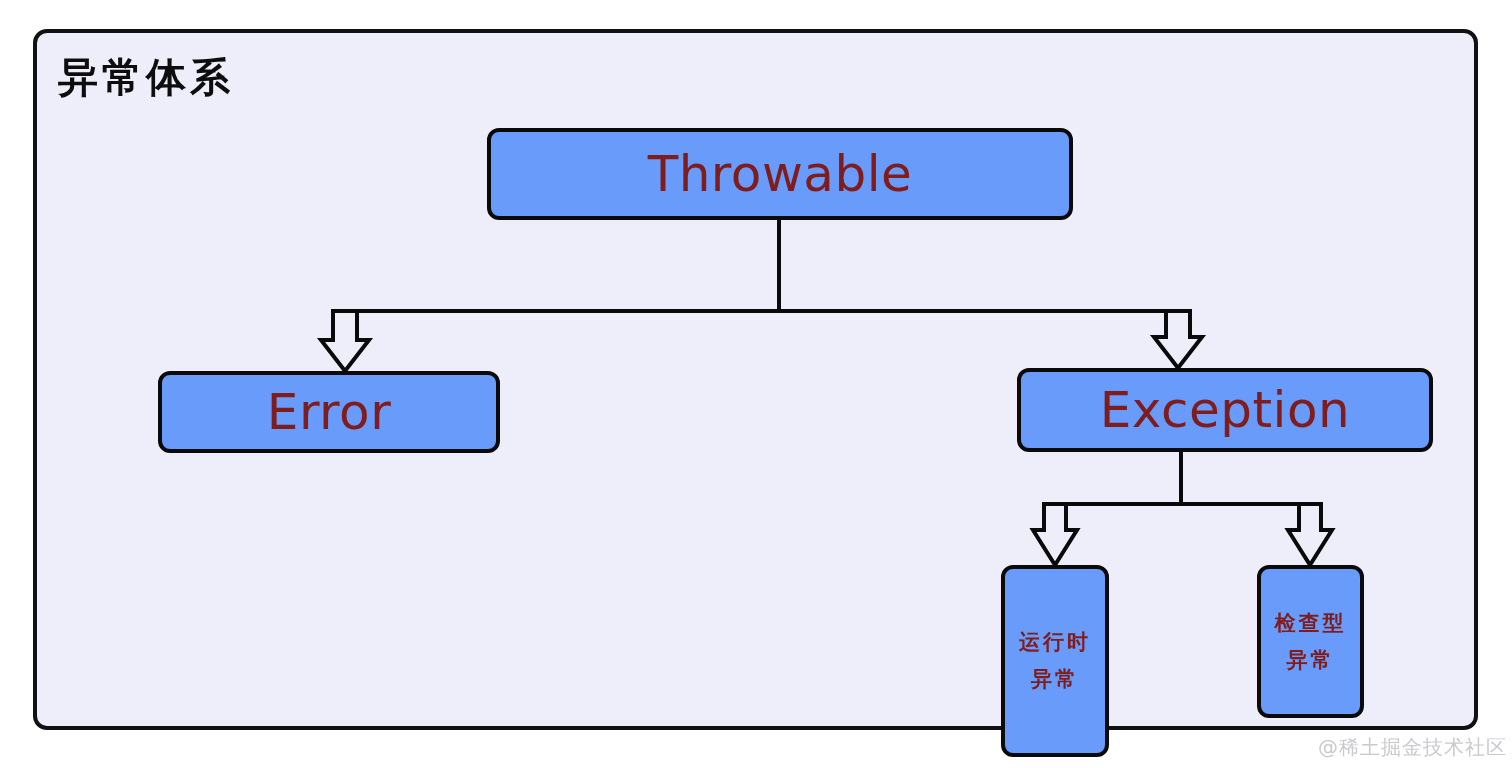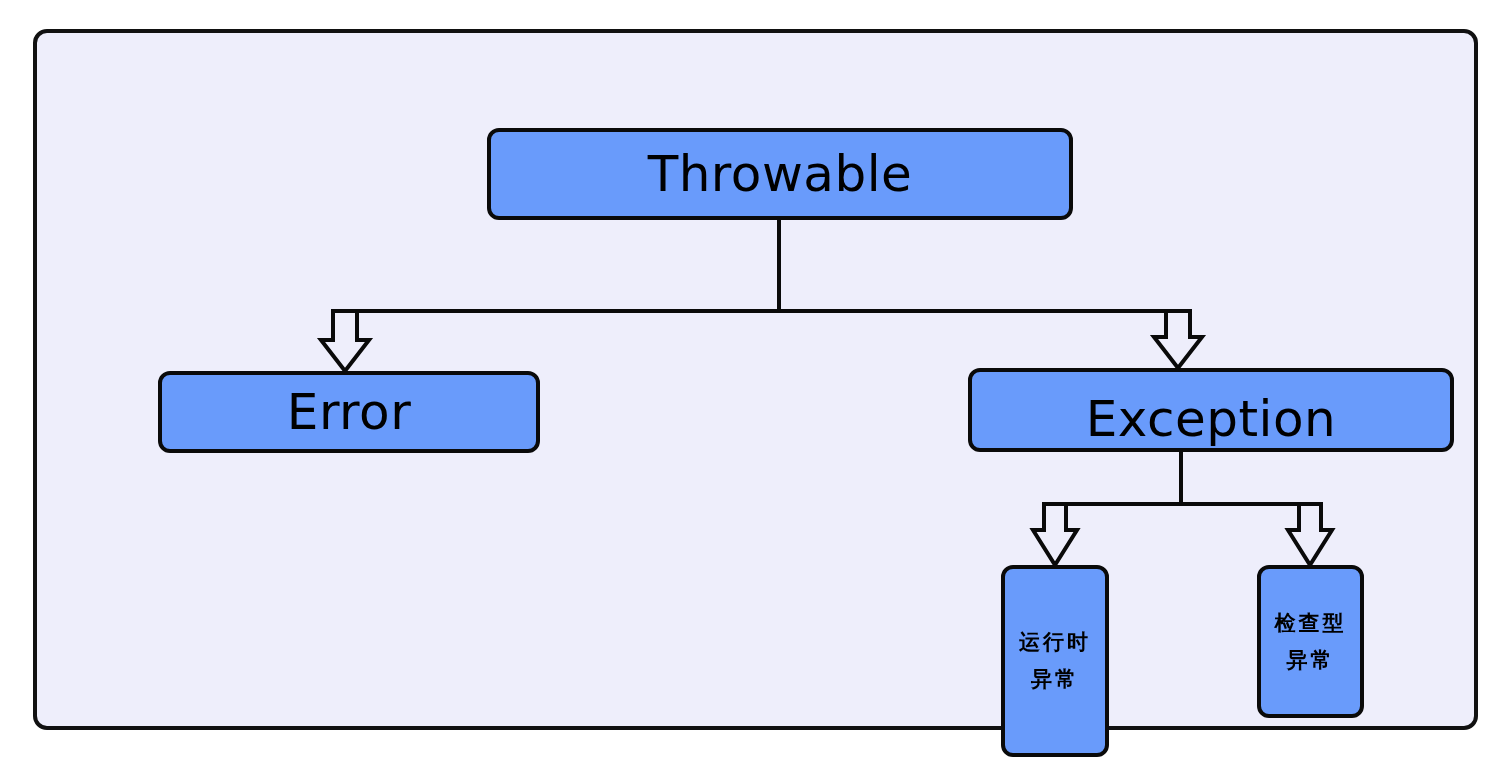--- a/index.html
+++ b/index.html
@@ -51,21 +51,21 @@
   
   .node {
     position: absolute;
     background: #699bfb;
     border: 4px solid #0a0a0a;
     border-radius: 12px;
     box-sizing: border-box;
     display: flex;
     align-items: center;
     justify-content: center;
-    color: #000000;
+    color: #7f1d1d;
     text-align: center;
   }
 
   .node-latin {
     font-family: "DejaVu Sans", sans-serif;
     font-size: 50px;
     font-weight: 400;
     letter-spacing: 0.5px;
   }
 
@@ -80,30 +80,29 @@
   #node-throwable {
     left: 487px;
     top: 128px;
     width: 586px;
     height: 92px;
   }
 
   #node-error {
     left: 158px;
     top: 371px;
-    width: 382px;
+    width: 342px;
     height: 82px;
   }
 
   #node-exception {
-    left: 968px;
+    left: 1017px;
     top: 368px;
-    width: 486px;
+    width: 416px;
     height: 84px;
-    align-items: flex-end;
   }
 
   #node-runtime {
     left: 1001px;
     top: 565px;
     width: 108px;
     height: 192px;
   }
 
   #node-checked {
@@ -135,20 +134,21 @@
     white-space: nowrap;
   }
 </style>
 </head>
 <body>
 
 <div id="canvas">
 
   <div class="diagram-frame"></div>
 
+  <div class="diagram-title">异常体系</div>
 
   <svg id="connectors" viewBox="0 0 1512 771" xmlns="http://www.w3.org/2000/svg">
 
     <line x1="779" y1="220" x2="779" y2="311" stroke="#0a0a0a" stroke-width="4"></line>
     <line x1="345" y1="311" x2="1178" y2="311" stroke="#0a0a0a" stroke-width="4"></line>
 
     <g>
       <path d="M 333 311 L 357 311 L 357 340 L 369 340 L 345 371 L 321 340 L 333 340 Z" fill="#eeeefb" stroke="#0a0a0a" stroke-width="4" stroke-linejoin="miter"></path>
     </g>
 
@@ -187,14 +187,15 @@
     </span>
   </div>
 
   <div class="node node-cjk" id="node-checked">
     <span>
       <span>检查型</span><br>
       <span>异常</span>
     </span>
   </div>
 
+  <div class="watermark">@稀土掘金技术社区</div>
 
 </div>
 
 </body></html>

